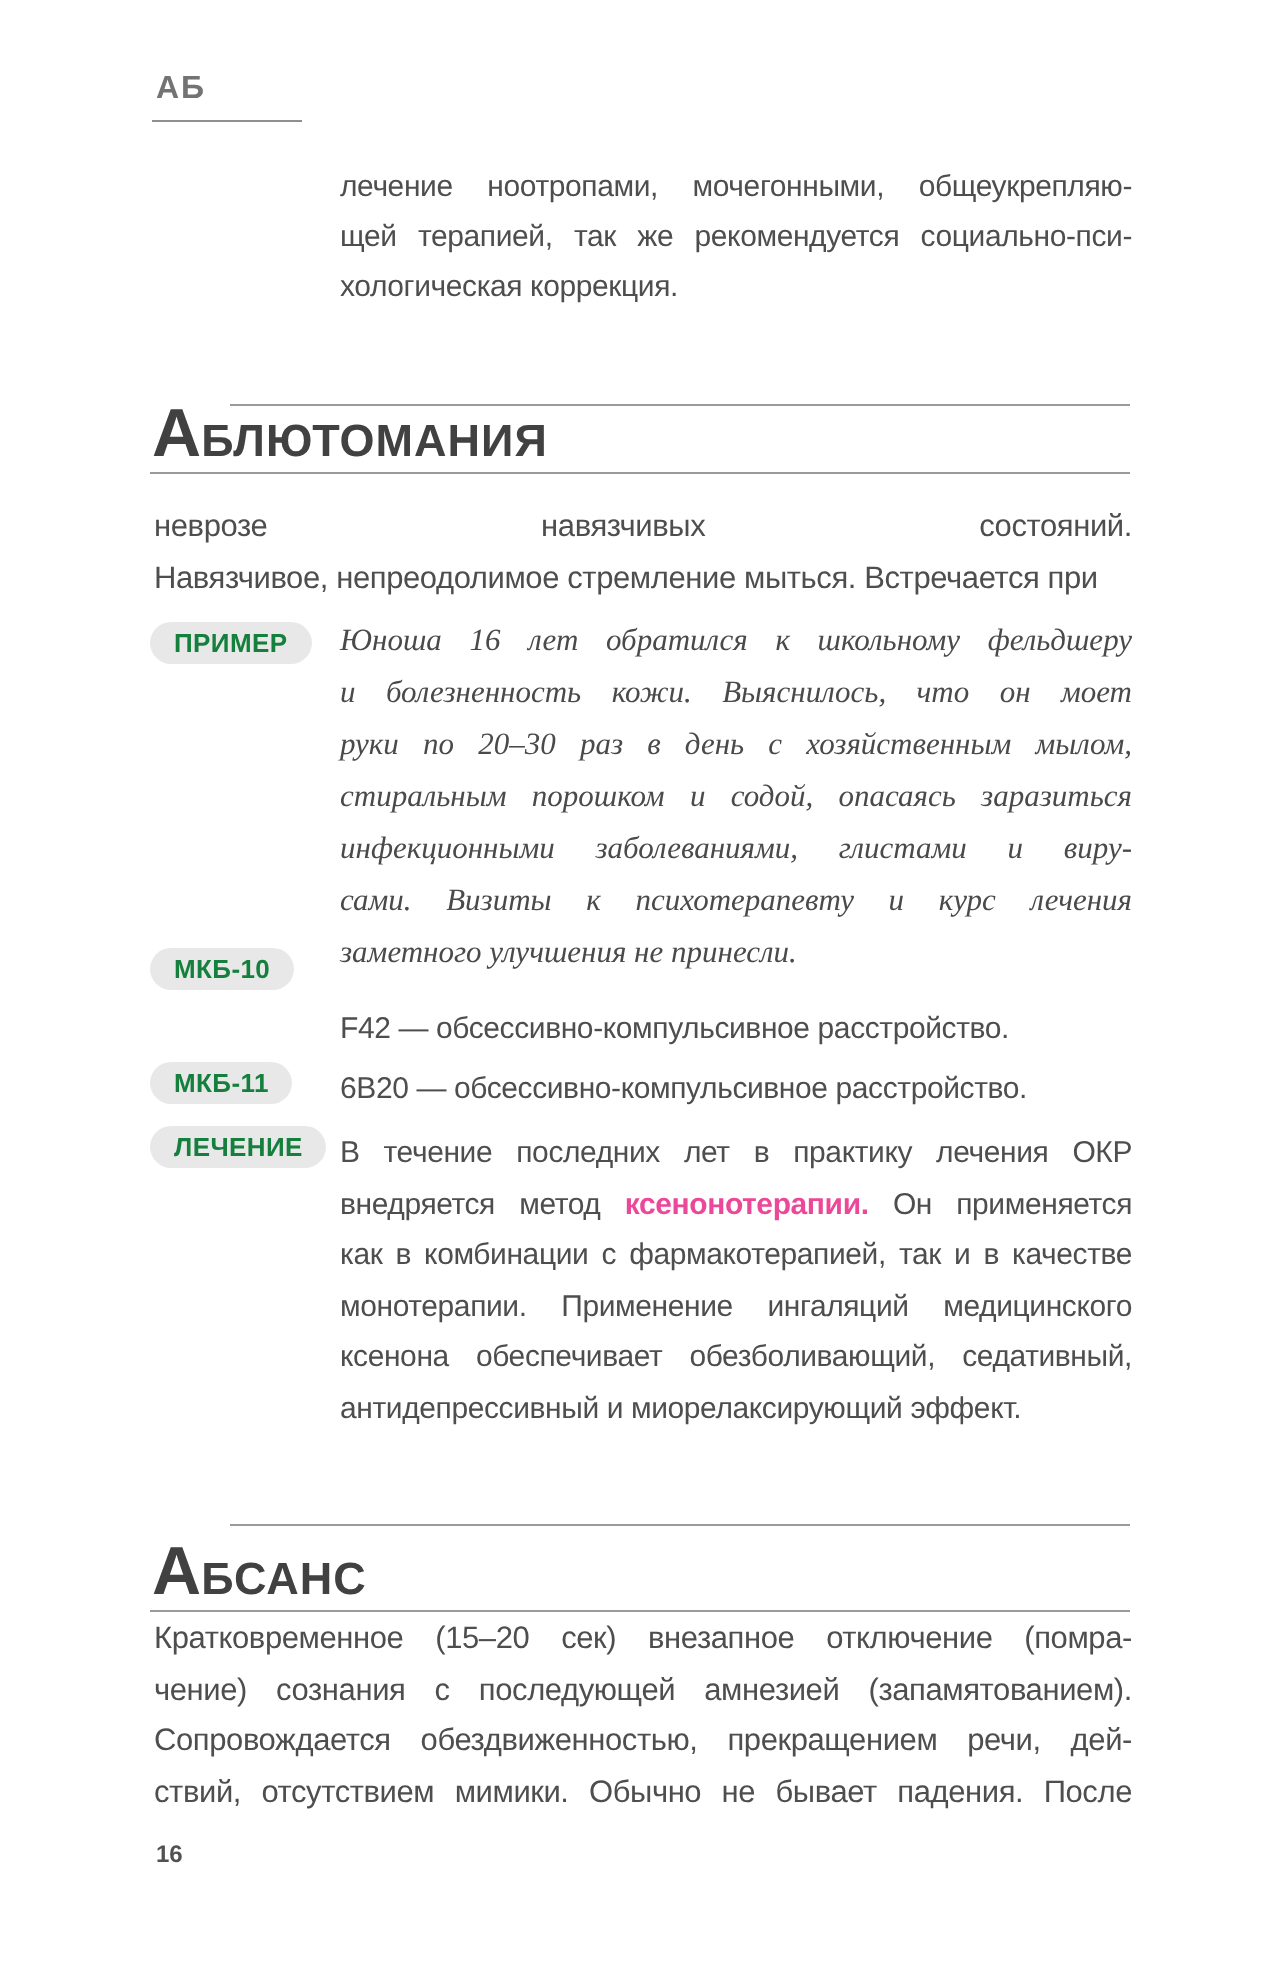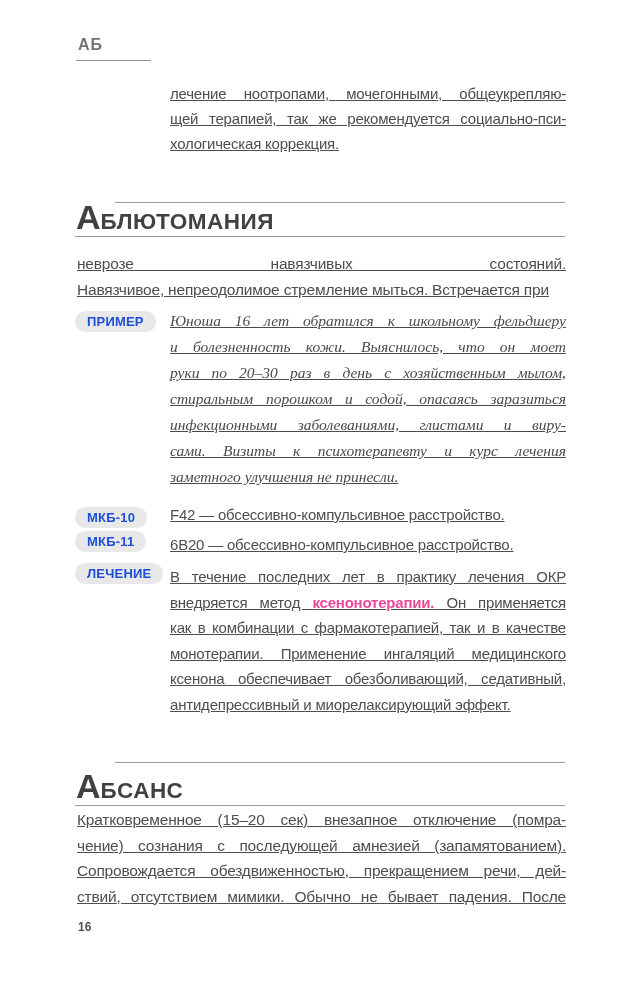--- a/index.html
+++ b/index.html
@@ -24,21 +24,21 @@
     color: #737373;
   }
   .running-header-rule {
     position: absolute;
     left: 76px; top: 60px;
     width: 75px; height: 1px;
     background: #8f8f8f;
   }
 
   
-  .plines { position: absolute; text-decoration: underline; }
+  .plines { position: absolute; }
   .plines > div {
     text-align: justify;
     text-align-last: justify;
   }
   .plines.last-left > div:last-child { text-align-last: left; }
 
   .sans-wide {
     left: 77px; width: 489px;
     font-size: 15.5px;
     letter-spacing: -0.2px;
@@ -95,21 +95,21 @@
     letter-spacing: 0.5px;
     text-transform: uppercase;
   }
 
   
   .badge {
     position: absolute;
     left: 75px;
     display: inline-block;
     background: #e8e8e8;
-    color: #1d4ed8;
+    color: #15803d;
     font-size: 13px;
     font-weight: bold;
     letter-spacing: 0.2px;
     line-height: 1;
     padding: 3.5px 12px 4.5px 12px;
     border-radius: 11px;
     white-space: nowrap;
   }
 
   
@@ -152,21 +152,21 @@
   <div class="plines serif-example last-left" style="top:308px;">
       <div><span>Юноша 16 лет обратился к школьному фельдшеру</span></div>
       <div><span>и болезненность кожи. Выяснилось, что он моет</span></div>
       <div><span>руки по 20–30 раз в день с хозяйственным мылом,</span></div>
       <div><span>стиральным порошком и содой, опасаясь заразиться</span></div>
       <div><span>инфекционными заболеваниями, глистами и виру-</span></div>
       <div><span>сами. Визиты к психотерапевту и курс лечения</span></div>
       <div><span>заметного улучшения не принесли.</span></div>
     </div>
 
-  <div class="badge" style="top:507px;">МКБ-10</div>
+  <div class="badge" style="top:474px;">МКБ-10</div>
   <div class="plines sans-narrow last-left" style="top:502px;">
       <div><span>F42 — обсессивно-компульсивное расстройство.</span></div>
     </div>
 
   <div class="badge" style="top:531px;">МКБ-11</div>
   <div class="plines sans-narrow last-left" style="top:532px;">
       <div><span>6B20 — обсессивно-компульсивное расстройство.</span></div>
     </div>
 
   <div class="badge" style="top:563px;">ЛЕЧЕНИЕ</div>

